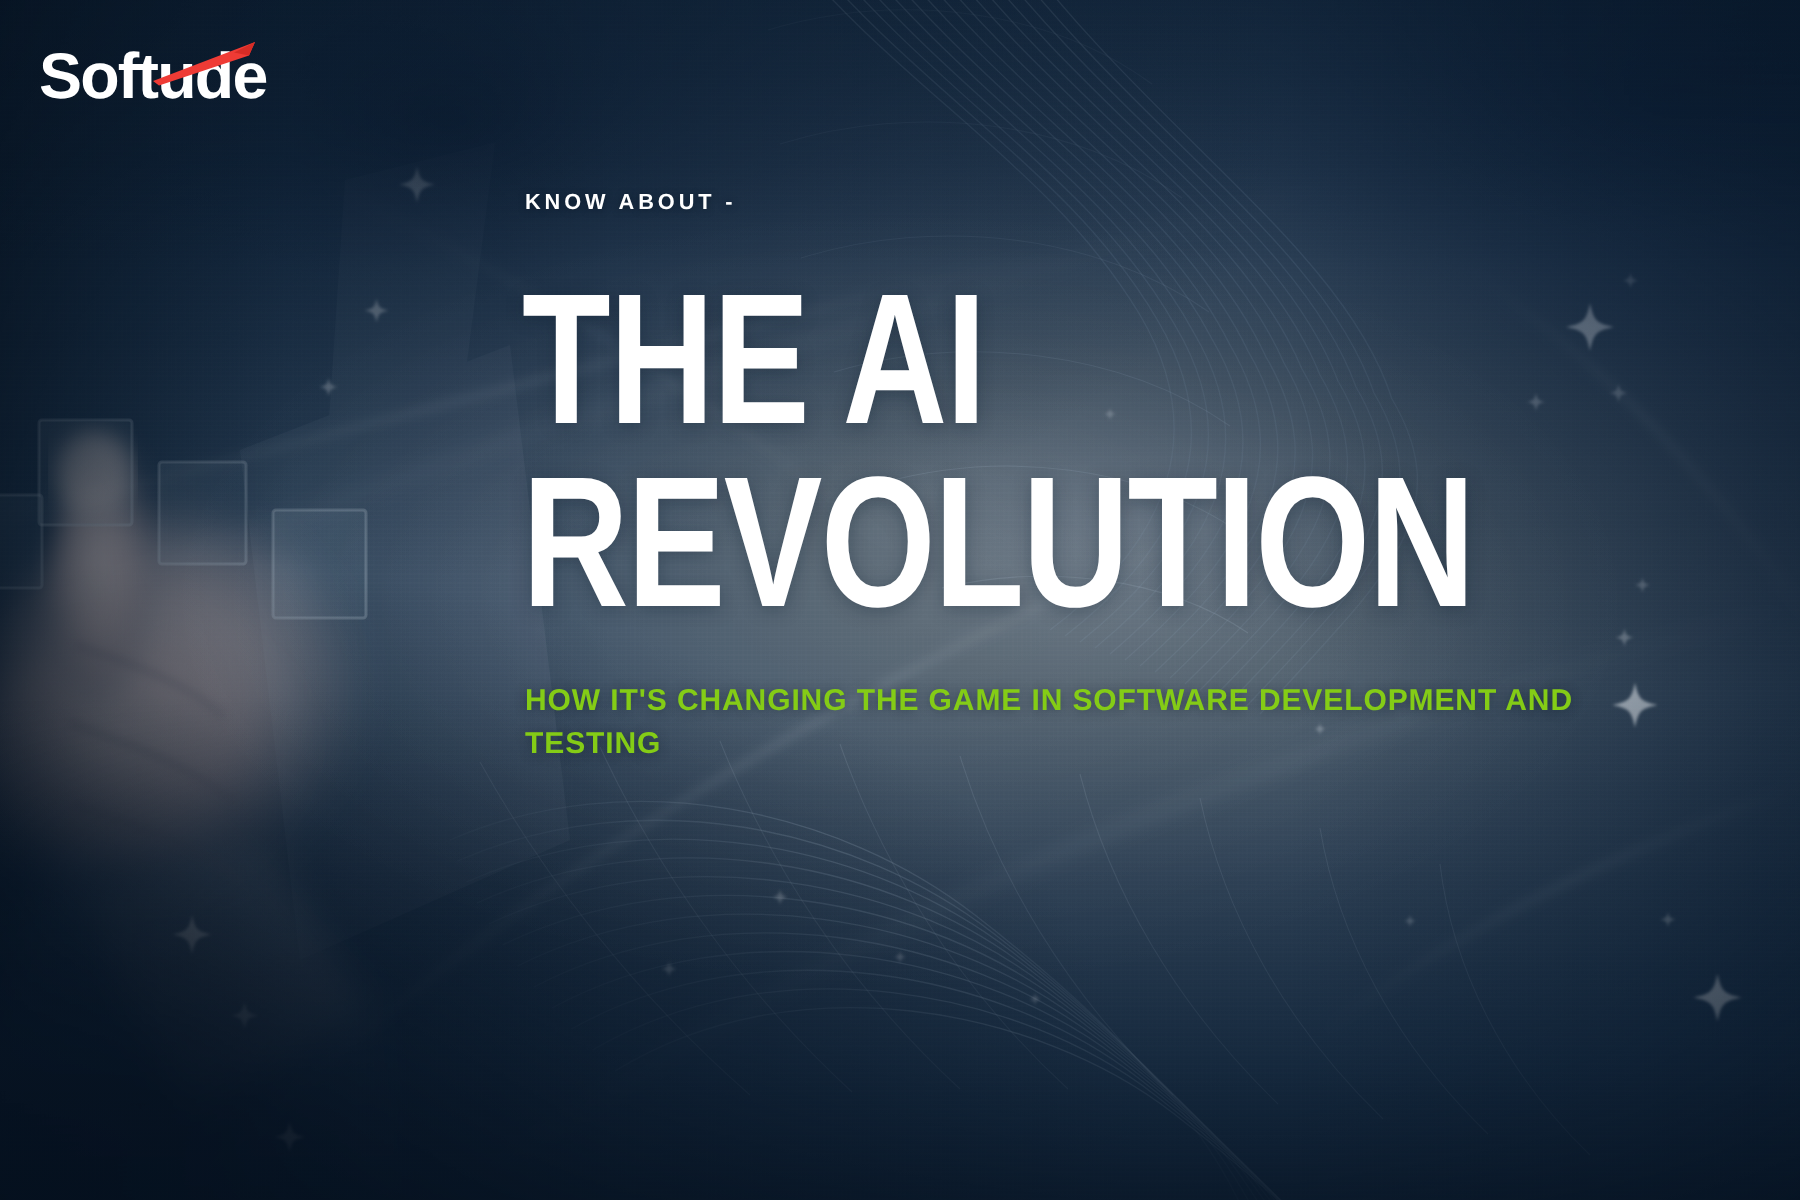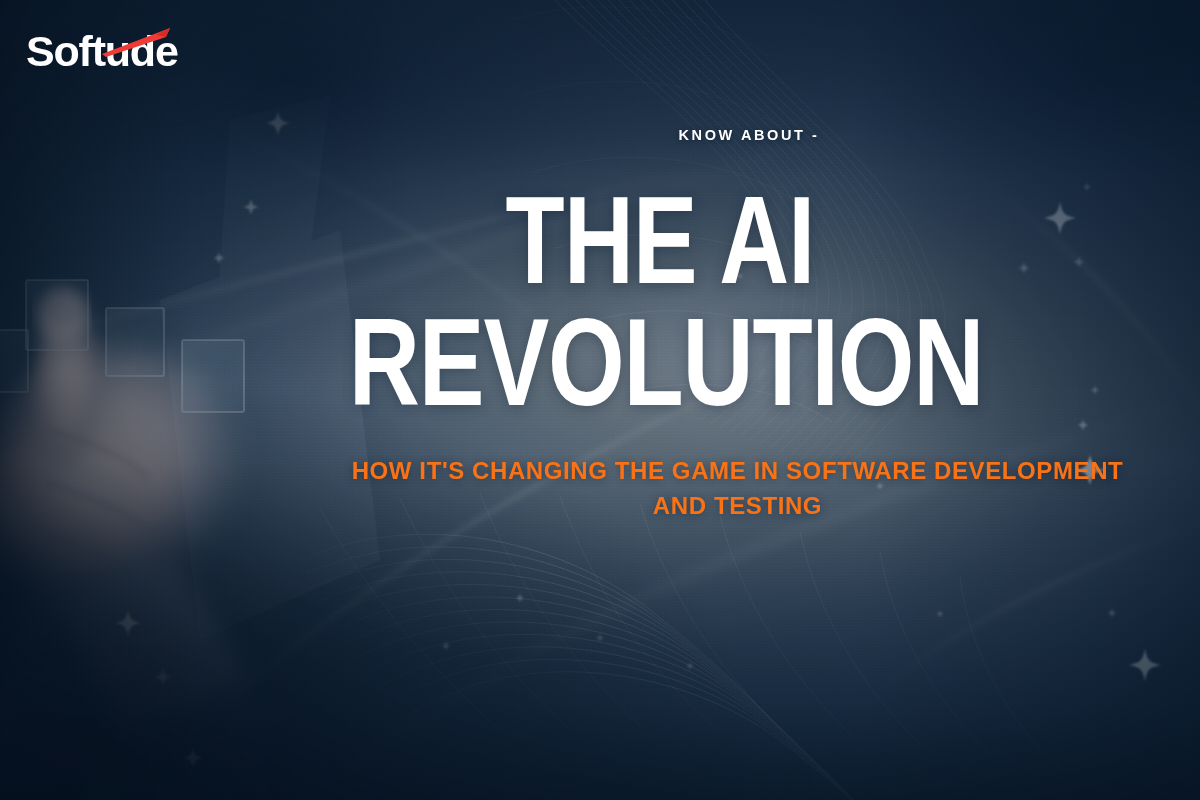--- a/index.html
+++ b/index.html
@@ -71,21 +71,20 @@
     z-index: 2;
     pointer-events: none;
   }
 
   
   #content {
     position: absolute;
     left: 348px; top: 128px;
     width: 800px;
     z-index: 30;
-    text-align: center;
   }
   #eyebrow {
     color: #ffffff;
     font-size: 14.5px;
     font-weight: 700;
     letter-spacing: 2.6px;
     line-height: 1;
     margin: 0 0 40px 2px;
     text-shadow: 0 1px 5px rgba(5,18,32,0.55);
     white-space: nowrap;
@@ -105,22 +104,22 @@
     transform: scaleX(0.78);
     margin-bottom: 8px;
   }
   #headline-2 {
     font-size: 124px;
     letter-spacing: -1.5px;
     transform: scaleX(0.795);
   }
   #subtitle {
     margin: 34px 0 0 2px;
-    color: #f97316;
-    font-size: 24px;
+    color: #84cc16;
+    font-size: 20px;
     font-weight: 700;
     letter-spacing: 0.6px;
     line-height: 1.46;
     max-width: 775px;
     text-shadow: 0 1px 8px rgba(6,20,36,0.45);
   }
 </style>
 </head>
 <body>
 

